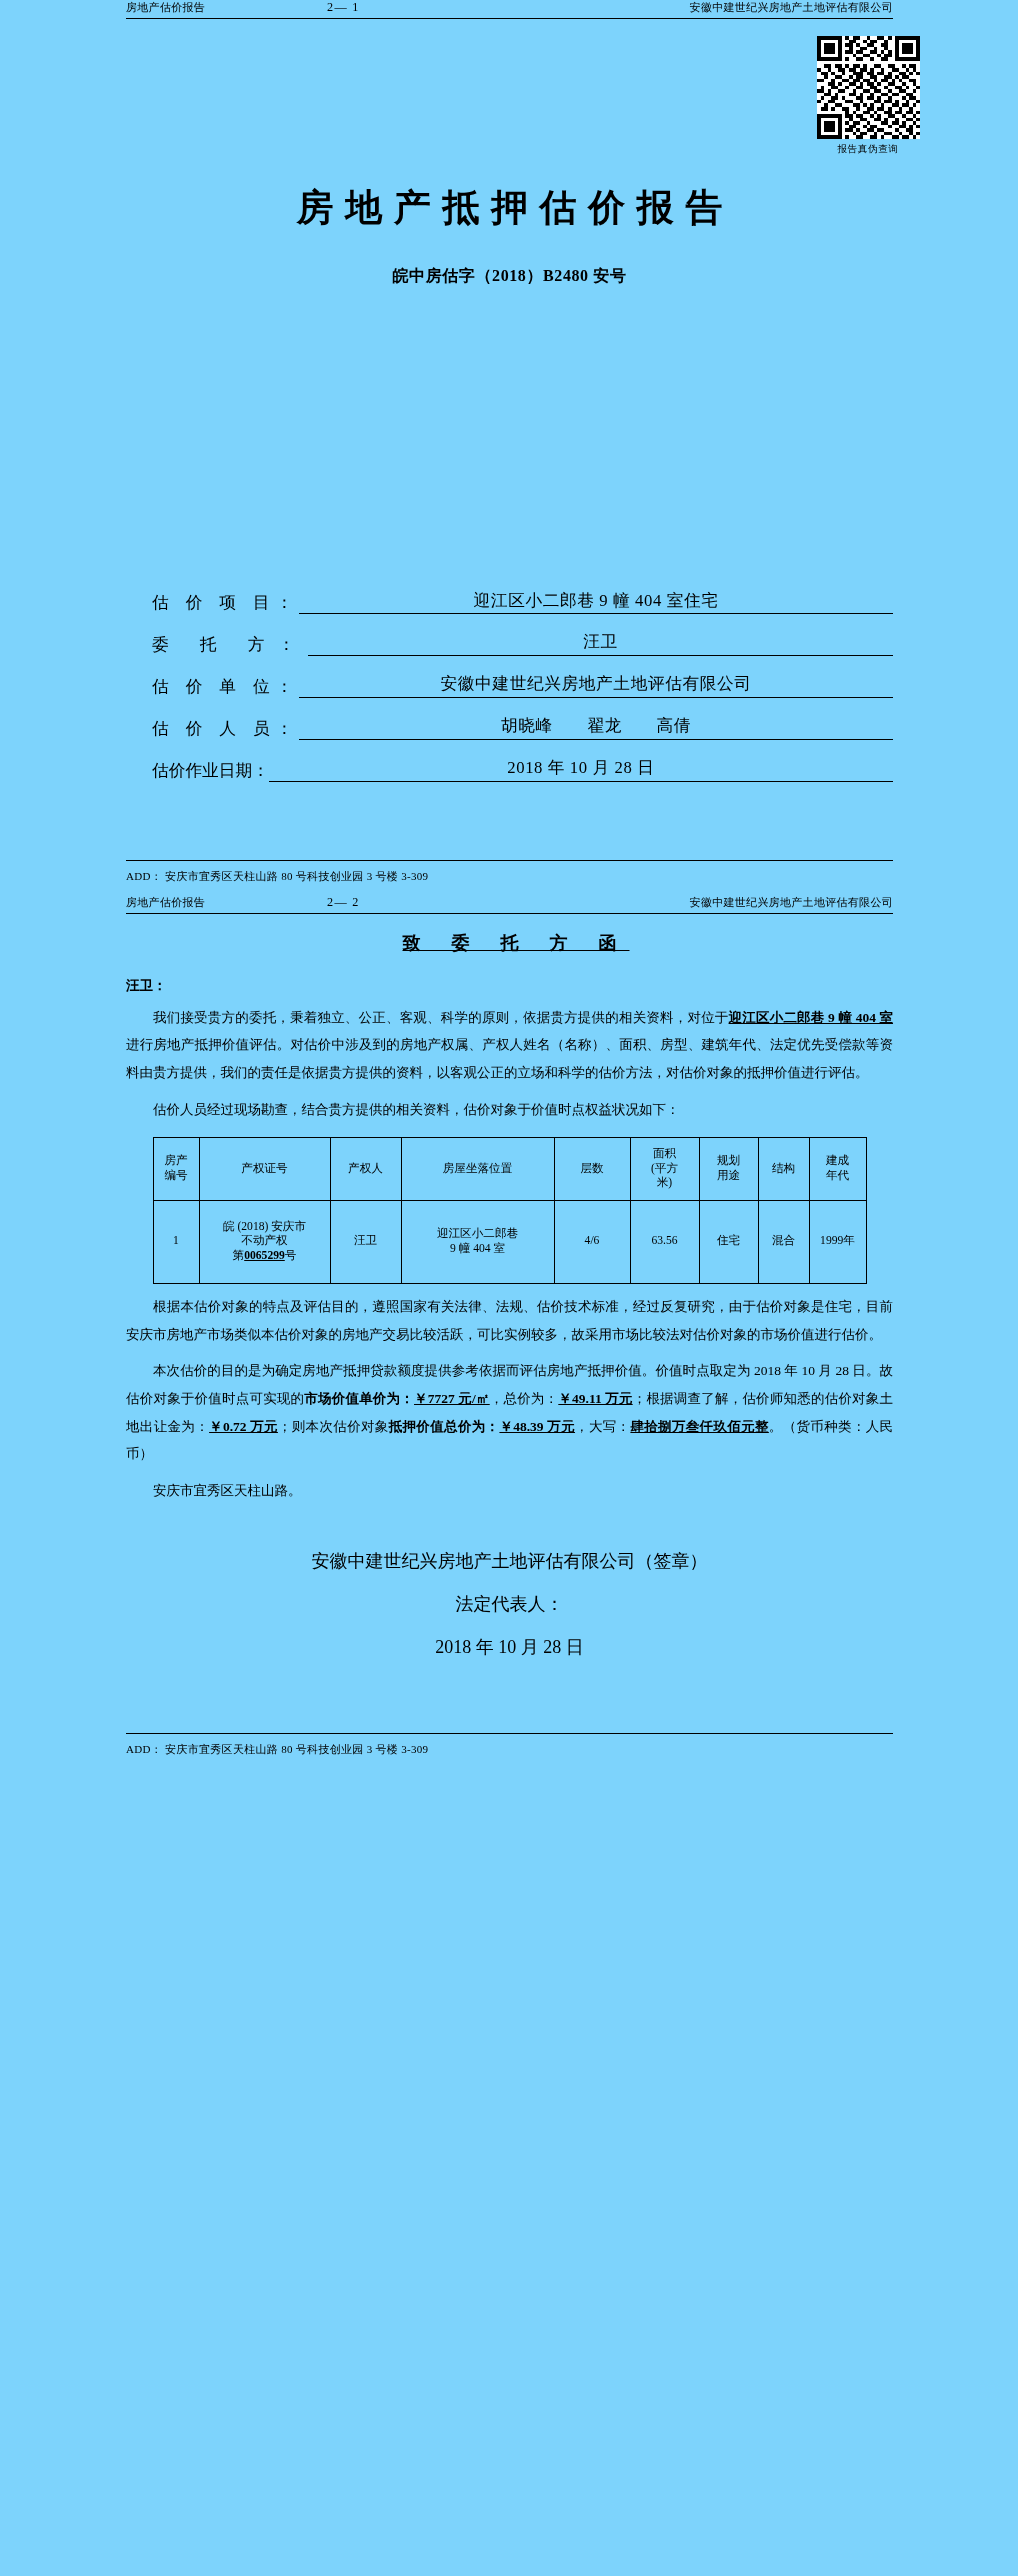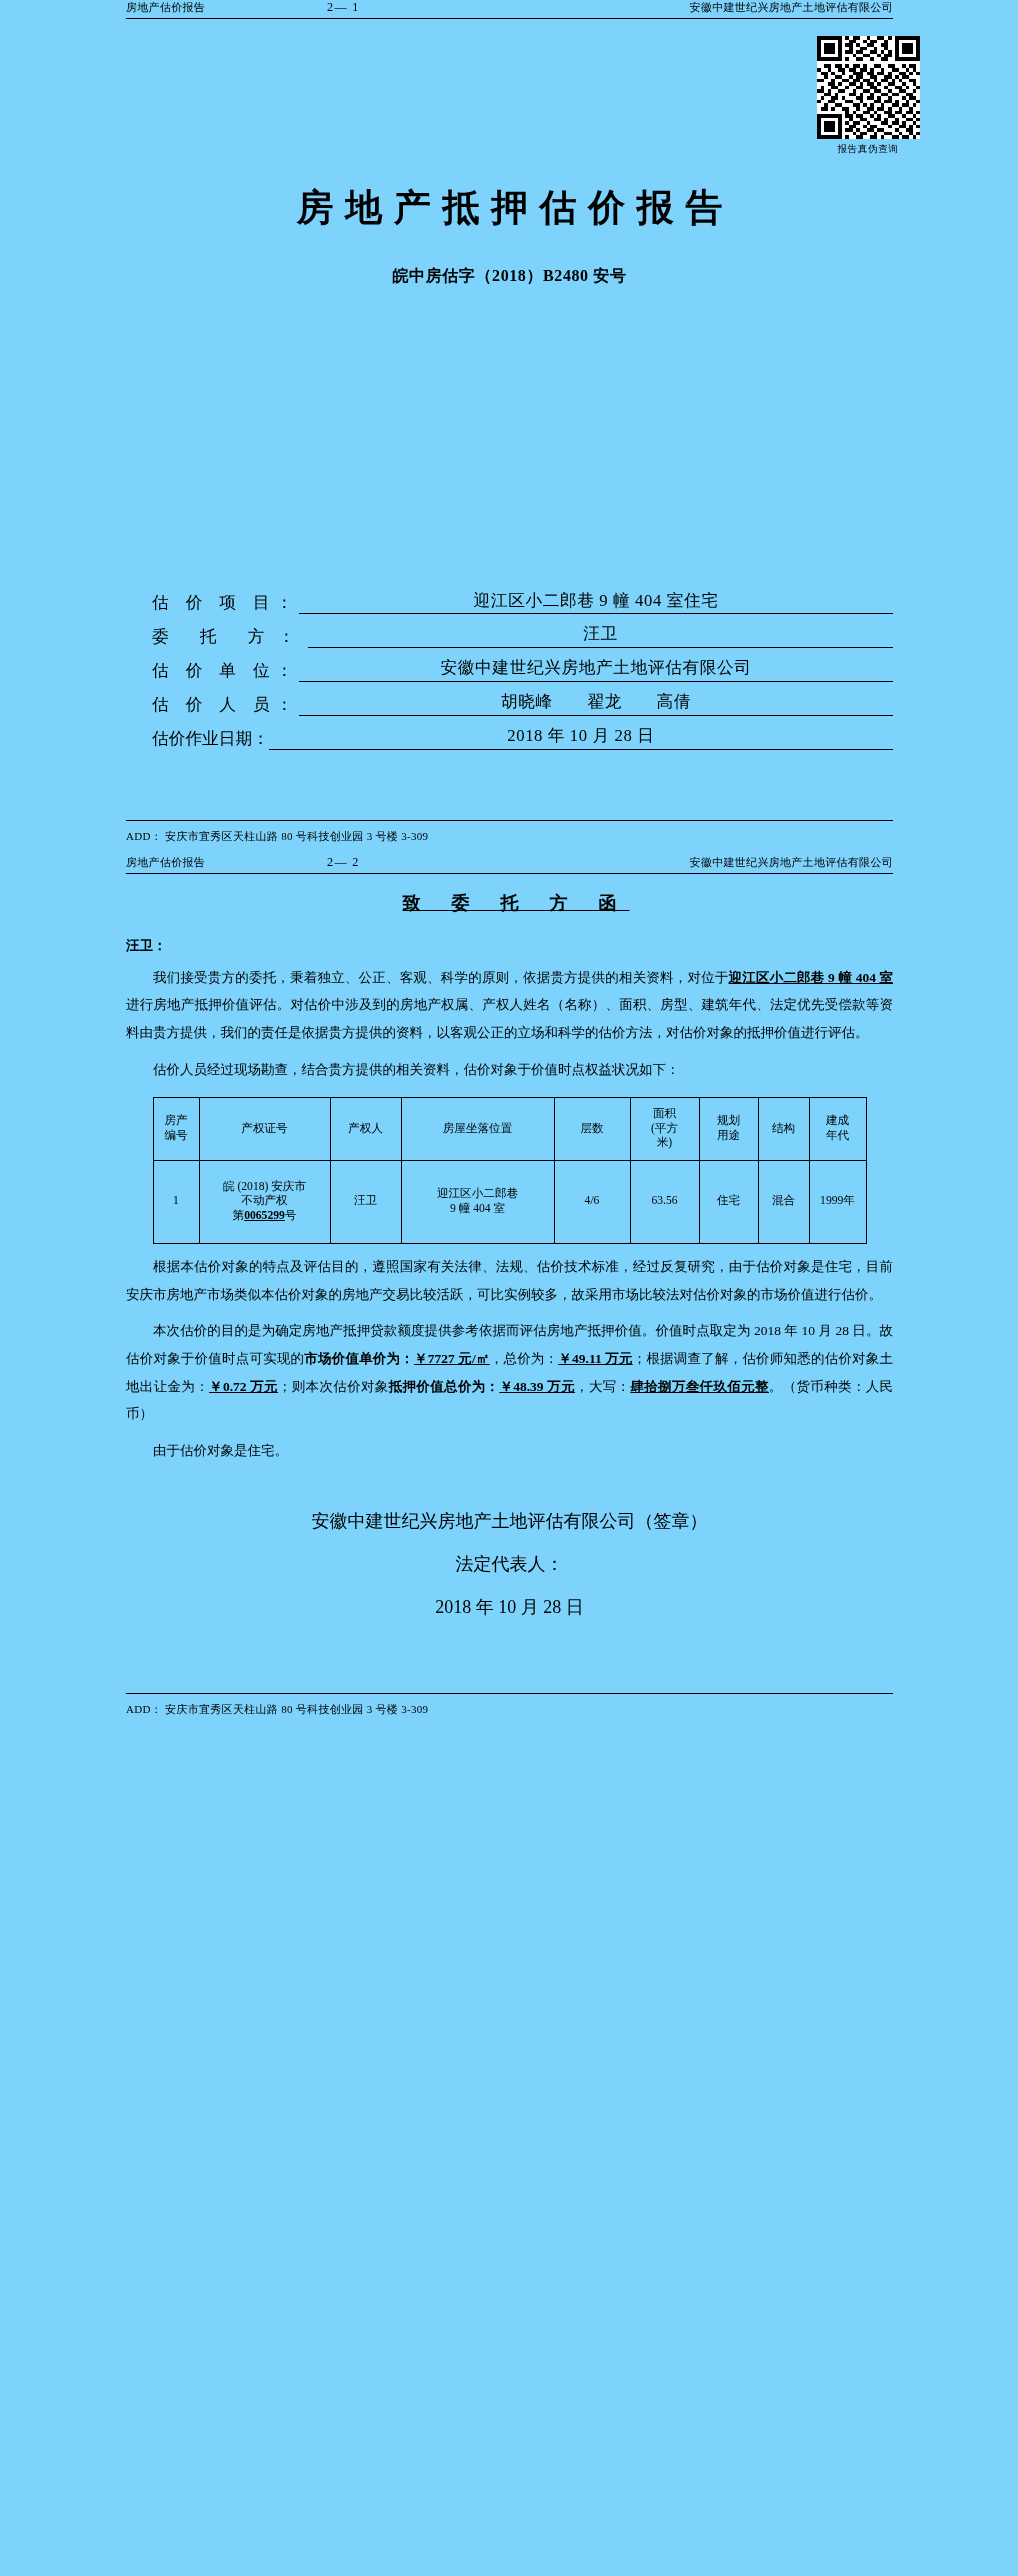--- a/index.html
+++ b/index.html
@@ -92,21 +92,21 @@
   }
 
   
   .form-block {
     margin-top: 302px;
     padding: 0 126px 0 152px;
   }
   .form-row {
     display: flex;
     align-items: flex-end;
-    margin-bottom: 8px;
+    margin-bottom: 16px;
     font-size: 16.7px;
   }
   .form-label {
     flex: 0 0 auto;
     white-space: nowrap;
     font-weight: 500;
   }
   .form-label.sp1 { letter-spacing: 6.4px; padding-right: 0px; }
   .form-label.sp2 { letter-spacing: 13.5px; padding-right: 0px; }
   .form-label.sp3 { letter-spacing: 0px; }
@@ -534,21 +534,21 @@
         <td>混合</td>
         <td>1999年</td>
       </tr>
     </tbody>
   </table>
 
   <p class="body">根据本估价对象的特点及评估目的，遵照国家有关法律、法规、估价技术标准，经过反复研究，由于估价对象是住宅，目前安庆市房地产市场类似本估价对象的房地产交易比较活跃，可比实例较多，故采用市场比较法对估价对象的市场价值进行估价。</p>
 
   <p class="body"><span>本次估价的目的是为确定房地产抵押贷款额度提供参考依据而评估房地产抵押价值。价值时点取定为 2018 年 10 月 28 日。故估价对象于价值时点可实现的</span><span class="b">市场价值单价为：</span><span class="bu">￥7727 元/㎡</span><span>，总价为：</span><span class="bu">￥49.11 万元</span><span>；根据调查了解，估价师知悉的估价对象土地出让金为：</span><span class="bu">￥0.72 万元</span><span>；则本次估价对象</span><span class="b">抵押价值总价为：</span><span class="bu">￥48.39 万元</span><span>，</span><span>大写：</span><span class="bu">肆拾捌万叁仟玖佰元整</span><span>。（货币种类：人民币）</span></p>
 
-  <p class="body">由于估价对象是住宅。</p>
+  <p class="body">安庆市宜秀区天柱山路。</p>
 
   <div class="sign-block">
     <span class="sign-inner">
       <span class="ln">安徽中建世纪兴房地产土地评估有限公司（签章）</span>
       <span class="ln ln2">法定代表人：</span>
       <span class="ln ln2">2018 年 10 月 28 日</span>
     </span>
   </div>
 
   <div class="foot-space"></div>

